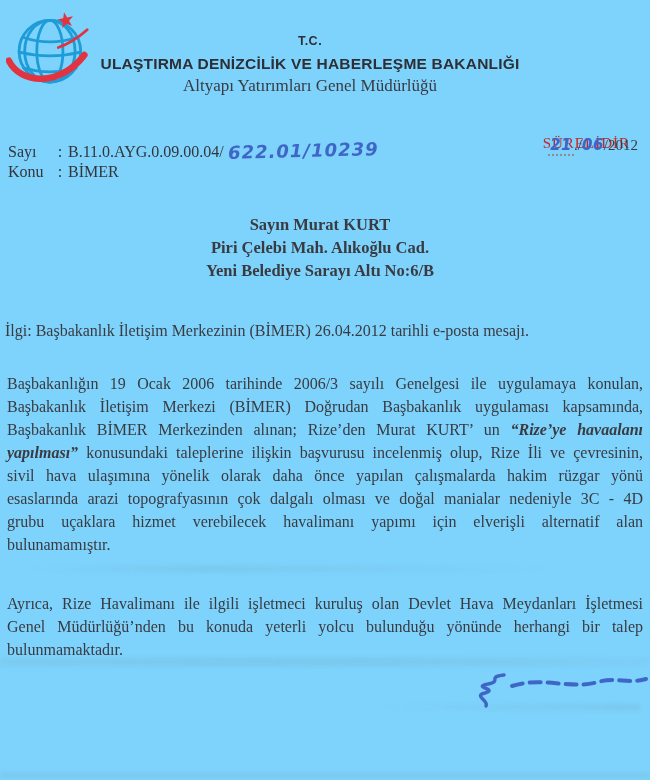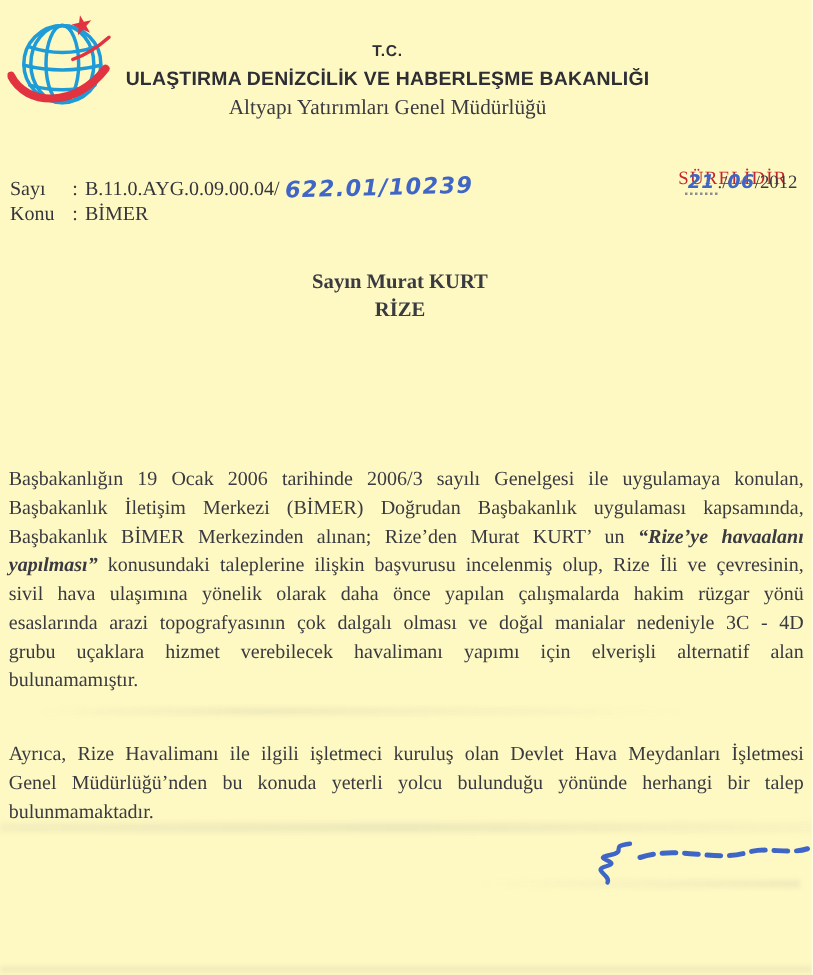--- a/index.html
+++ b/index.html
@@ -1,18 +1,18 @@
 <!DOCTYPE html>
 <html lang="tr"><head>
 <meta charset="utf-8">
 <style>
   html,body{margin:0;padding:0;background:#ffffff;}
   .page{
     position:relative;width:650px;height:780px;overflow:hidden;
-    background:#fef9c3;color:#35353b;
+    background:#7dd3fc;color:#35353b;
     font-family:"Liberation Serif", serif;
   }
   
   .logo{position:absolute;left:6px;top:6px;width:84px;height:98px;}
   .hdr{position:absolute;left:-15px;top:34px;width:650px;text-align:center;}
   .hdr-tc{
     font-family:"Liberation Sans", sans-serif;font-weight:bold;
     font-size:12.5px;color:#2e2e35;letter-spacing:.5px;
   }
   .hdr-ministry{
@@ -100,23 +100,25 @@
     <div class="refrow">
       <span class="reflabel">Sayı</span><span class="refcolon">:</span><span>B.11.0.AYG.0.09.00.04/</span><span class="hand sayi-hand">622.01/10239</span>
     </div>
     <div class="refrow">
       <span class="reflabel">Konu</span><span class="refcolon">:</span><span>BİMER</span>
     </div>
   </div>
 
   <div class="recipient">
     <div>Sayın Murat KURT</div>
-    <div>RİZE</div>
+    <div>Piri Çelebi Mah. Alıkoğlu Cad.</div>
+    <div>Yeni Belediye Sarayı Altı No:6/B</div>
   </div>
 
+  <div class="ilgi">İlgi: Başbakanlık İletişim Merkezinin (BİMER) 26.04.2012 tarihli e-posta mesajı.</div>
 
   <div class="para p1"><span>Başbakanlığın 19 Ocak 2006 tarihinde 2006/3 sayılı Genelgesi ile uygulamaya konulan, Başbakanlık İletişim Merkezi (BİMER) Doğrudan Başbakanlık uygulaması kapsamında, Başbakanlık BİMER Merkezinden alınan; Rize’den Murat KURT’ un </span><span class="em">“Rize’ye havaalanı yapılması”</span><span> konusundaki taleplerine ilişkin başvurusu incelenmiş olup, Rize İli ve çevresinin, sivil hava ulaşımına yönelik olarak daha önce yapılan çalışmalarda hakim rüzgar yönü esaslarında arazi topografyasının çok dalgalı olması ve doğal manialar nedeniyle 3C - 4D grubu uçaklara hizmet verebilecek havalimanı yapımı için elverişli alternatif alan bulunamamıştır.</span></div>
 
   <div class="para p2">Ayrıca, Rize Havalimanı ile ilgili işletmeci kuruluş olan Devlet Hava Meydanları İşletmesi Genel Müdürlüğü’nden bu konuda yeterli yolcu bulunduğu yönünde herhangi bir talep bulunmamaktadır.</div>
 
 
   <svg class="sig-svg" viewBox="0 0 192 55" aria-hidden="true">
     <g fill="none" stroke="#3f66c6" stroke-linecap="round">
       <path d="M 46 11 C 28 13, 45 17, 30 20 C 13 23, 41 25, 27 29 C 15 32, 31 36, 28 42" stroke-width="3.5"></path>
       <path d="M 54 22 C 85 12, 112 26, 140 18 C 156 13, 172 20, 188 15" stroke-width="4" stroke-dasharray="11 7"></path>

